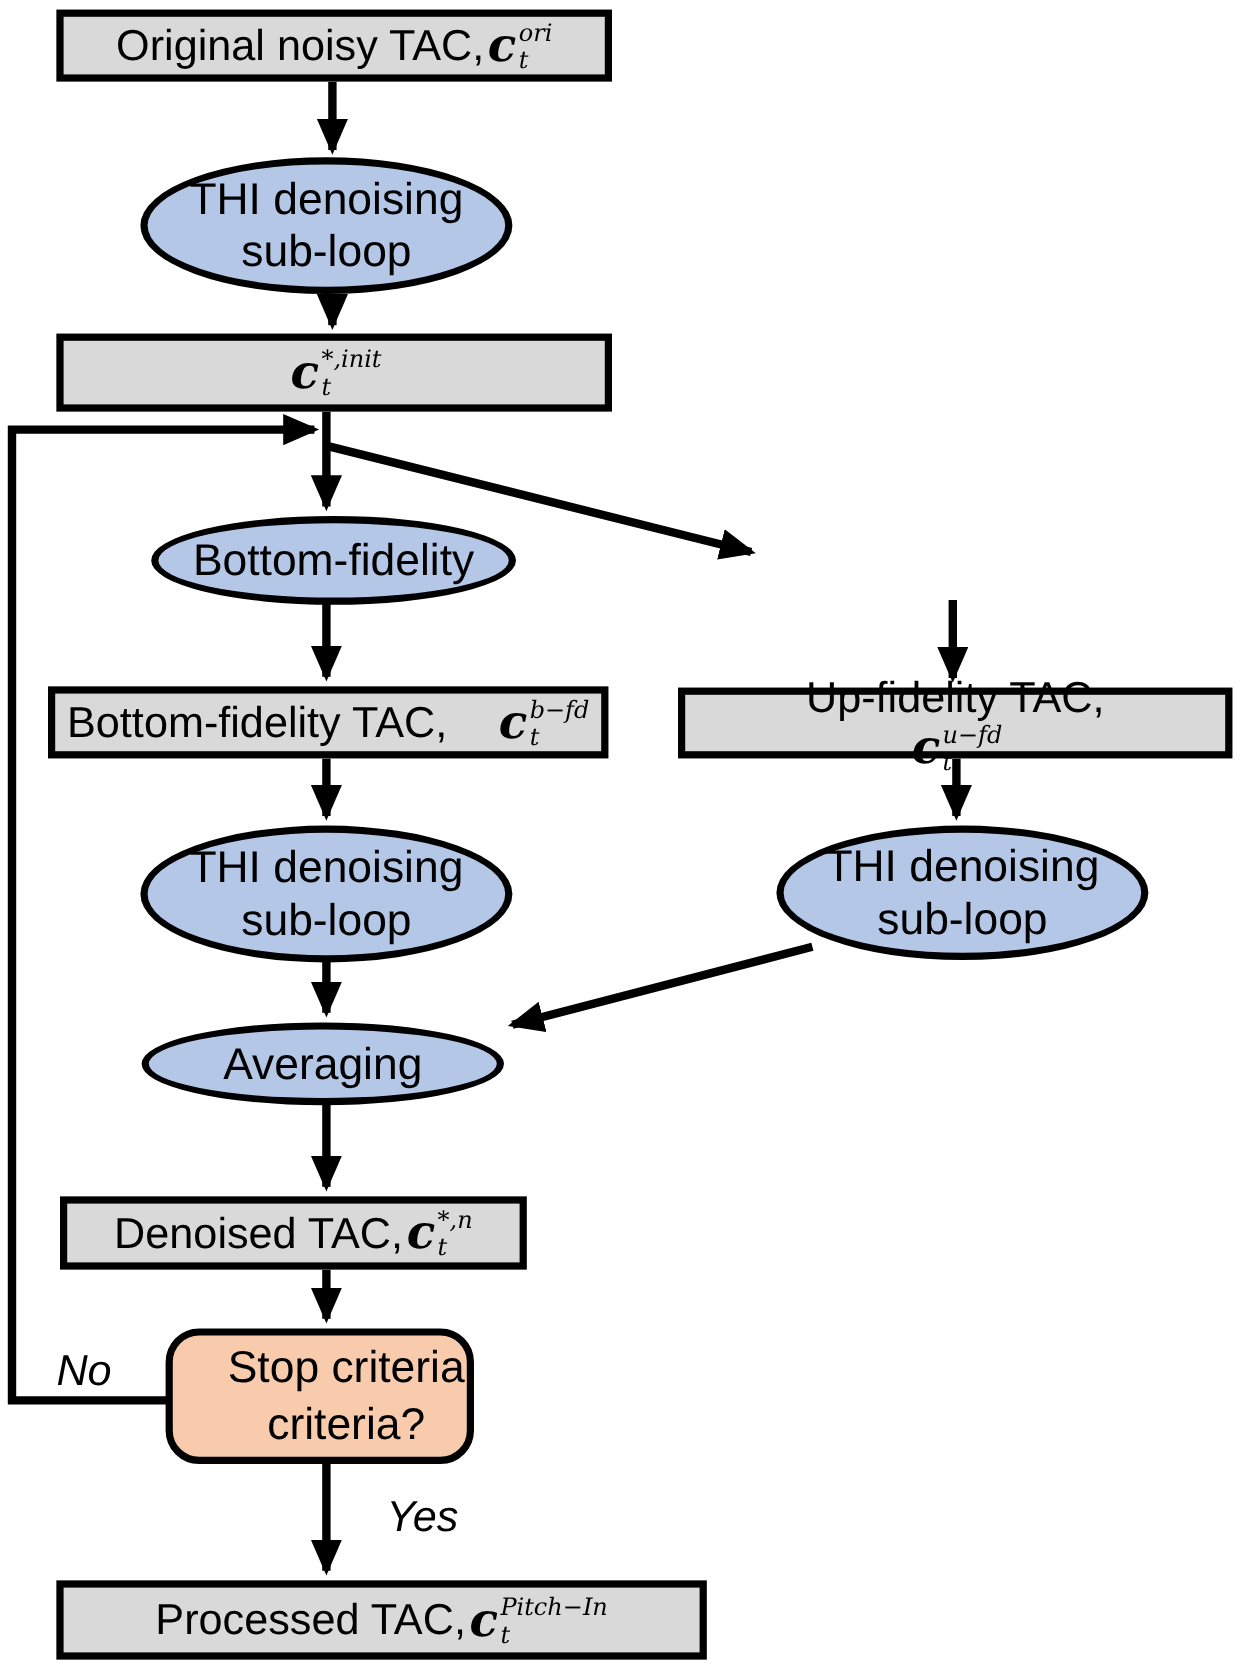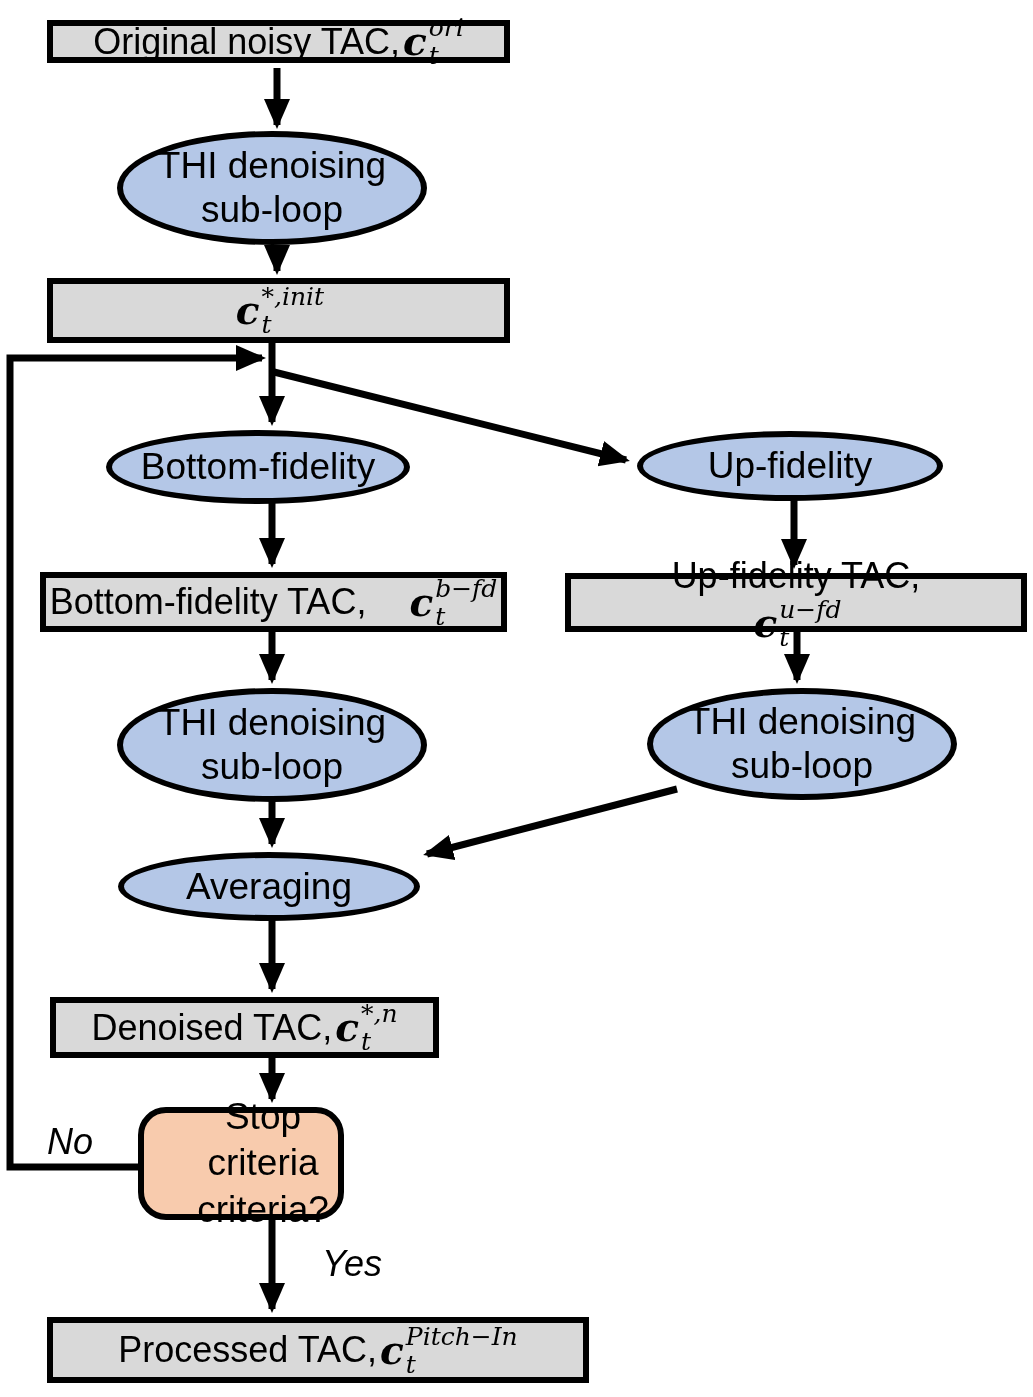--- a/index.html
+++ b/index.html
@@ -53,21 +53,21 @@
   }
   .math{display:inline-flex;align-items:center;margin-left:3px;}
   .mvar{
     font-family:"DejaVu Serif", serif;
     font-style:italic;font-weight:700;
     font-size:39px;line-height:1;
   }
   .mscripts{
     display:inline-flex;flex-direction:column;align-items:flex-start;
     font-family:"DejaVu Serif", serif;font-style:italic;
-    font-size:25px;line-height:1;margin-left:2px;
+    font-size:20px;line-height:1;margin-left:2px;
   }
   .msup{display:block;margin-bottom:3px;}
   .msub{display:block;}
   .edge-label{
     position:absolute;
     font-style:italic;
     font-size:36px;
     line-height:1;
   }
 </style>
@@ -93,21 +93,21 @@
       <path d="M272,632 L272,680" marker-end="url(#arrow)"></path>
       <path d="M797,632 L797,680" marker-end="url(#arrow)"></path>
       <path d="M272,801 L272,844" marker-end="url(#arrow)"></path>
       <path d="M677,789 L427,854" marker-end="url(#arrow)"></path>
       <path d="M272,920 L272,989" marker-end="url(#arrow)"></path>
       <path d="M272,1058 L272,1099" marker-end="url(#arrow)"></path>
       <path d="M272,1220 L272,1309" marker-end="url(#arrow)"></path>
     </g>
   </svg>
 
-  <div class="node box" style="left:47px;top:20px;width:463px;height:43px;">
+  <div class="node box" style="left:47px;top:8px;width:463px;height:60px;">
     <span>Original noisy TAC, </span>
       <span class="math">
         <span class="mvar">c</span>
         <span class="mscripts">
           <span class="msup">ori</span>
           <span class="msub">t</span>
         </span>
       </span>
   </div>
 
@@ -119,27 +119,24 @@
   <div class="node box" style="left:47px;top:278px;width:463px;height:65px;">
       <span class="math">
         <span class="mvar">c</span>
         <span class="mscripts">
           <span class="msup">*,init</span>
           <span class="msub">t</span>
         </span>
       </span>
   </div>
 
-  <div class="node ellipse" style="left:106px;top:430px;width:304px;height:74px;text-align:right;">
+  <div class="node ellipse" style="left:126px;top:430px;width:304px;height:74px;text-align:right;">
     <span>Bottom-fidelity</span>
   </div>
 
-  <div class="node ellipse" style="left:637px;top:431px;width:306px;height:70px;">
-    <span>Up-fidelity</span>
-  </div>
 
   <div class="node box" style="left:40px;top:572px;width:467px;height:60px;gap:40px;">
     <span>Bottom-fidelity TAC,</span>
       <span class="math">
         <span class="mvar">c</span>
         <span class="mscripts">
           <span class="msup">b−fd</span>
           <span class="msub">t</span>
         </span>
       </span>
@@ -174,21 +171,21 @@
     <span>Denoised TAC,</span>
       <span class="math">
         <span class="mvar">c</span>
         <span class="mscripts">
           <span class="msup">*,n</span>
           <span class="msub">t</span>
         </span>
       </span>
   </div>
 
-  <div class="node decision" style="left:138px;top:1107px;width:206px;height:113px;padding-left:44px;">
+  <div class="node decision" style="left:138px;top:1107px;width:257px;height:113px;padding-left:44px;">
     <span>Stop criteria</span>
     <span>criteria?</span>
   </div>
 
   <div class="node box" style="left:47px;top:1317px;width:542px;height:66px;">
     <span>Processed TAC,</span>
       <span class="math">
         <span class="mvar">c</span>
         <span class="mscripts">
           <span class="msup">Pitch−In</span>

